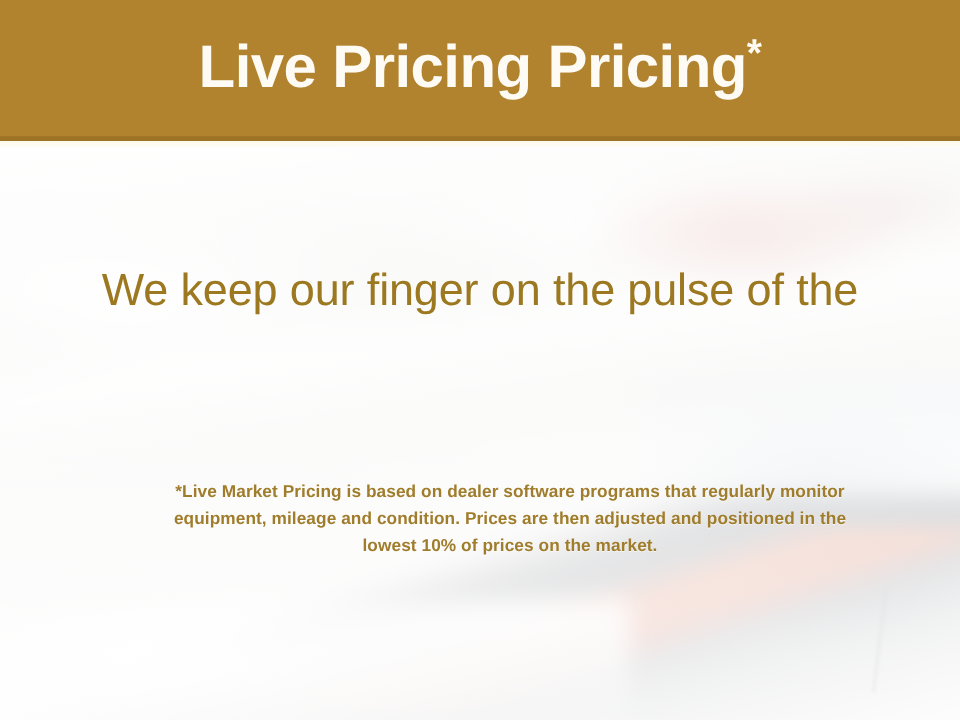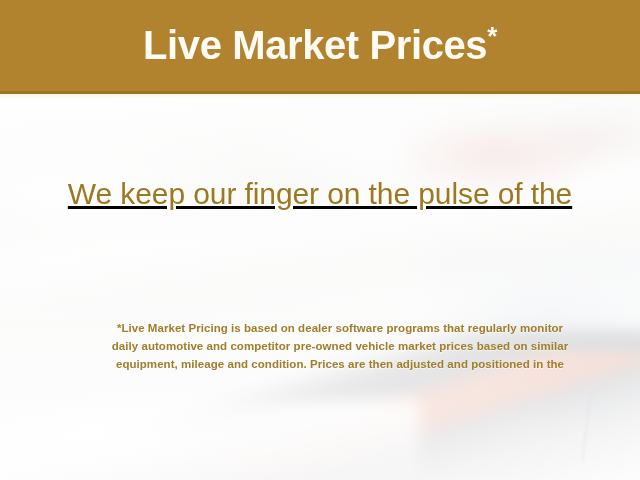--- a/index.html
+++ b/index.html
@@ -192,21 +192,20 @@
     background: linear-gradient(180deg, #fdf8e8 0%, #fdfcf6 100%);
   }
 
   
   .headline {
     position: absolute;
     left: 0;
     top: 176px;
     width: 640px;
     text-align: center;
-    text-decoration: underline;
   }
   .headline-line {
     display: block;
     font-size: 30px;
     line-height: 36px;
     font-weight: normal;
     color: #9c7820;
     letter-spacing: -0.1px;
     white-space: nowrap;
     text-shadow: 0 1px 0 rgba(255,255,255,0.55);
@@ -242,28 +241,28 @@
     <div class="bg-layer-red-top"></div>
     <div class="bg-layer-blue"></div>
     <div class="bg-layer-dark"></div>
     <div class="bg-layer-orange-stripe"></div>
     <div class="bg-layer-hood"></div>
     <div class="bg-layer-pillar"></div>
   </div>
   <div class="bg-wash"></div>
 
   <div class="header-banner">
-    <h1 class="banner-title"><span>Live Market Prices</span><span class="asterisk">*</span></h1>
+    <h1 class="banner-title"><span>Live Pricing Pricing</span><span class="asterisk">*</span></h1>
     <div class="header-sheen"></div>
   </div>
   <div class="banner-underline"></div>
 
   <div class="headline">
     <span class="headline-line">We keep our finger on the pulse of the</span>
   </div>
 
   <div class="disclaimer">
     <span class="disclaimer-line">*Live Market Pricing is based on dealer software programs that regularly monitor</span>
-    <span class="disclaimer-line">daily automotive and competitor pre-owned vehicle market prices based on similar</span>
     <span class="disclaimer-line">equipment, mileage and condition. Prices are then adjusted and positioned in the</span>
+    <span class="disclaimer-line">lowest 10% of prices on the market.</span>
   </div>
 
 </div>
 
 </body></html>

